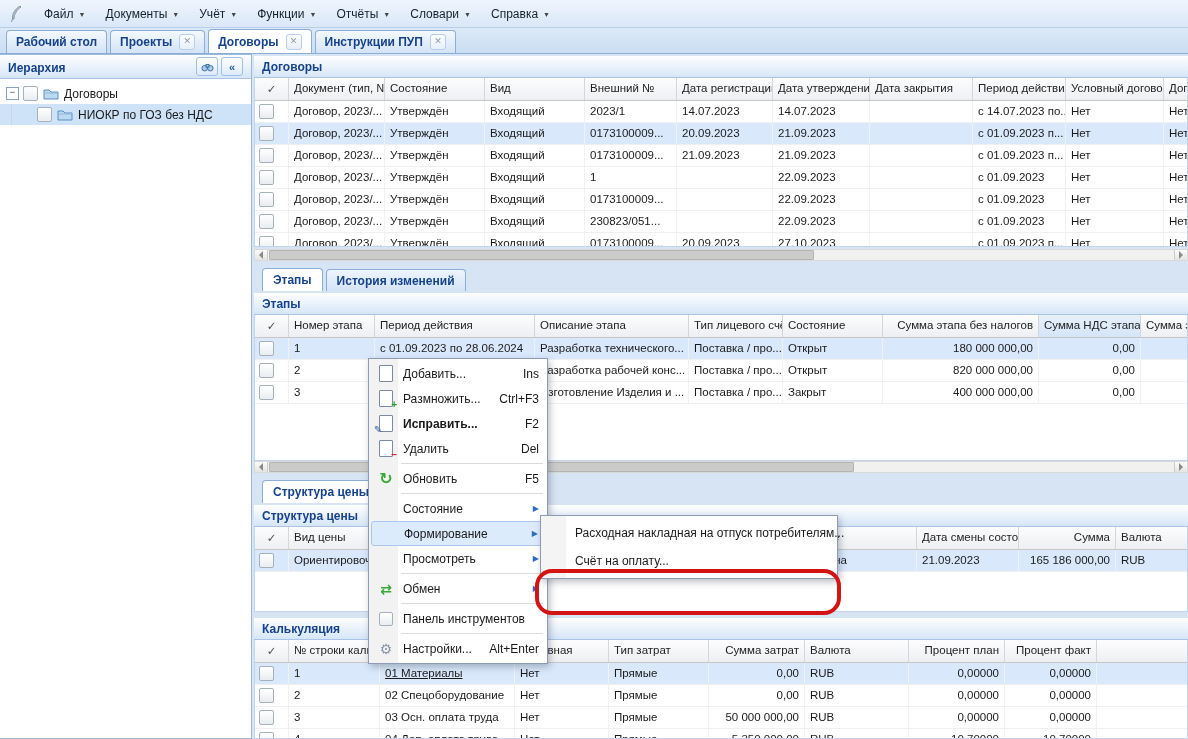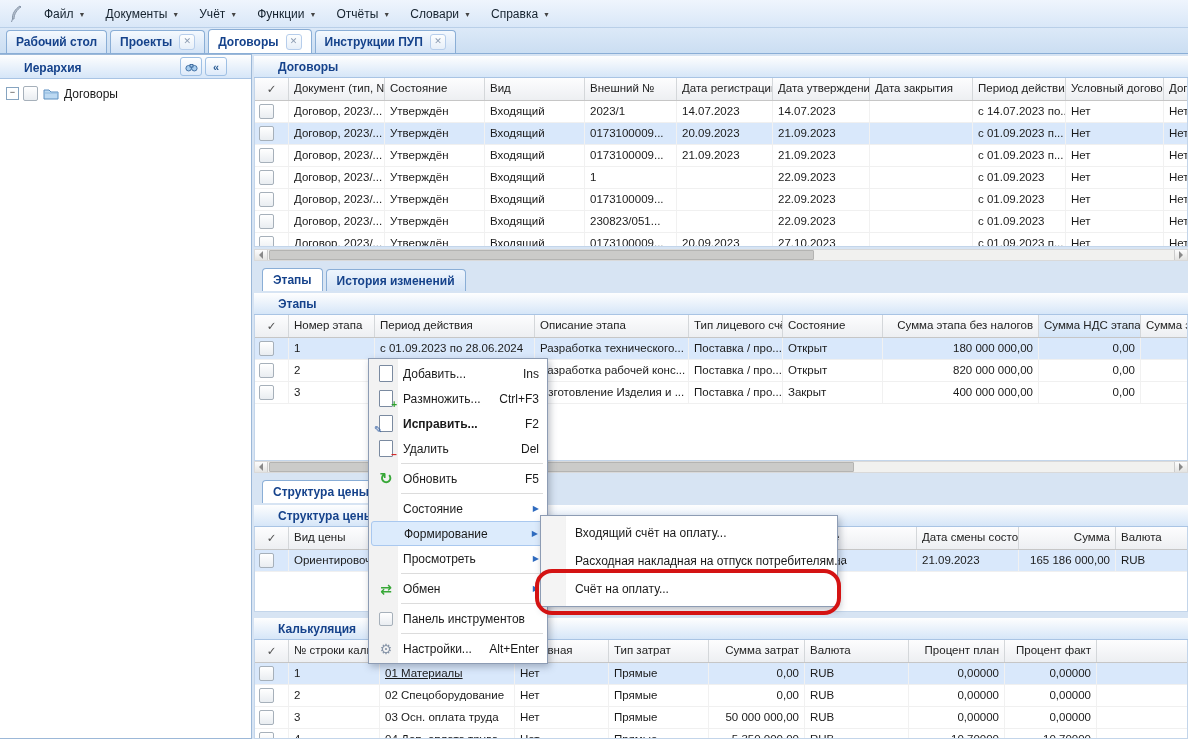--- a/index.html
+++ b/index.html
@@ -23,21 +23,21 @@
     background:linear-gradient(#f4f9fe,#d3e3f6);color:#15428b;font-weight:bold;}
   .tab.active{background:#ffffff;height:23px;}
   .tab-close{width:14px;height:14px;margin-left:7px;border:1px solid #b6cdeb;border-radius:3px;
     background:linear-gradient(#fdfefe,#e7eff9);color:#8c9cb2;font-size:9px;line-height:12px;text-align:center;}
 
   
   .sidebar{position:absolute;left:0;top:54px;width:252px;height:685px;background:#fff;
     border:1px solid #9cb8d8;border-left:none;box-sizing:border-box;}
   .panelhead{height:22px;background:linear-gradient(#fefefe,#d6e6f8);
     border-bottom:1px solid #a9c4e4;color:#15428b;font-weight:bold;
-    padding:4px 24px 0;box-sizing:border-box;white-space:nowrap;overflow:hidden;}
+    padding:4px 8px 0;box-sizing:border-box;white-space:nowrap;overflow:hidden;}
   .side-head{display:flex;align-items:center;padding-top:0;height:24px;}
   .side-head .t{flex:1;padding-top:2px;}
   .hbtn{width:20px;height:17px;margin-left:3px;border:1px solid #9fc0e4;border-radius:3px;
     background:linear-gradient(#ffffff,#ddeafa);display:flex;align-items:center;justify-content:center;
     color:#2a5c94;font-weight:bold;font-size:11px;line-height:10px;}
   .tree{padding-top:4px;}
   .tnode{display:flex;align-items:center;height:21px;white-space:nowrap;}
   .tnode.sel{background:#cfe3f8;}
   .expander{width:11px;height:11px;border:1px solid #86a4c0;background:#fff;margin:0 4px 0 6px;
     font-size:9px;line-height:9px;text-align:center;color:#333;}
@@ -187,20 +187,31 @@
           <span class="expander">−</span>
           <span class="cb"></span>
           <span class="fold">
             <svg width="16" height="13" viewBox="0 0 16 13">
               <path d="M1 3 h5 l2 2 h7 v7 h-14 z" fill="#bcd9f2" stroke="#5c8fc0"></path>
               <path d="M1 6 h14" stroke="#8db8dd" stroke-width="1"></path>
             </svg>
           </span>
           <span>Договоры</span>
         </div>
+        <div class="tnode sel">
+          <span class="tindent"></span>
+          <span class="cb"></span>
+          <span class="fold">
+            <svg width="16" height="13" viewBox="0 0 16 13">
+              <path d="M1 3 h5 l2 2 h7 v7 h-14 z" fill="#bcd9f2" stroke="#5c8fc0"></path>
+              <path d="M1 6 h14" stroke="#8db8dd" stroke-width="1"></path>
+            </svg>
+          </span>
+          <span>НИОКР по ГОЗ без НДС</span>
+        </div>
       </div>
   </div>
 
   <div class="main">
 
     <div class="sec panelhead" style="top:2px;">
       <span>Договоры</span>
     </div>
     <div class="sec gridbox" id="grid-contracts" style="top:24px;height:169px;">
         <div class="g-head">
@@ -559,20 +570,19 @@
       <div class="citem">
         <span class="ico">
           <span class="ic-wr">⚙</span>
         </span>
         <span class="lbl">Настройки...</span>
         <span class="sc">Alt+Enter</span>
       </div>
     </div>
 
   <div class="submenu" id="ctx-submenu" style="left:540px;top:515px;width:298px;">
-      <div class="sitem">Входящий счёт на оплату...</div>
       <div class="sitem">Расходная накладная на отпуск потребителям...</div>
       <div class="sitem">Счёт на оплату...</div>
     </div>
 
   <div class="ring" style="left:535px;top:569px;width:298px;height:38px;"></div>
 
 </div>
 
 </body></html>

